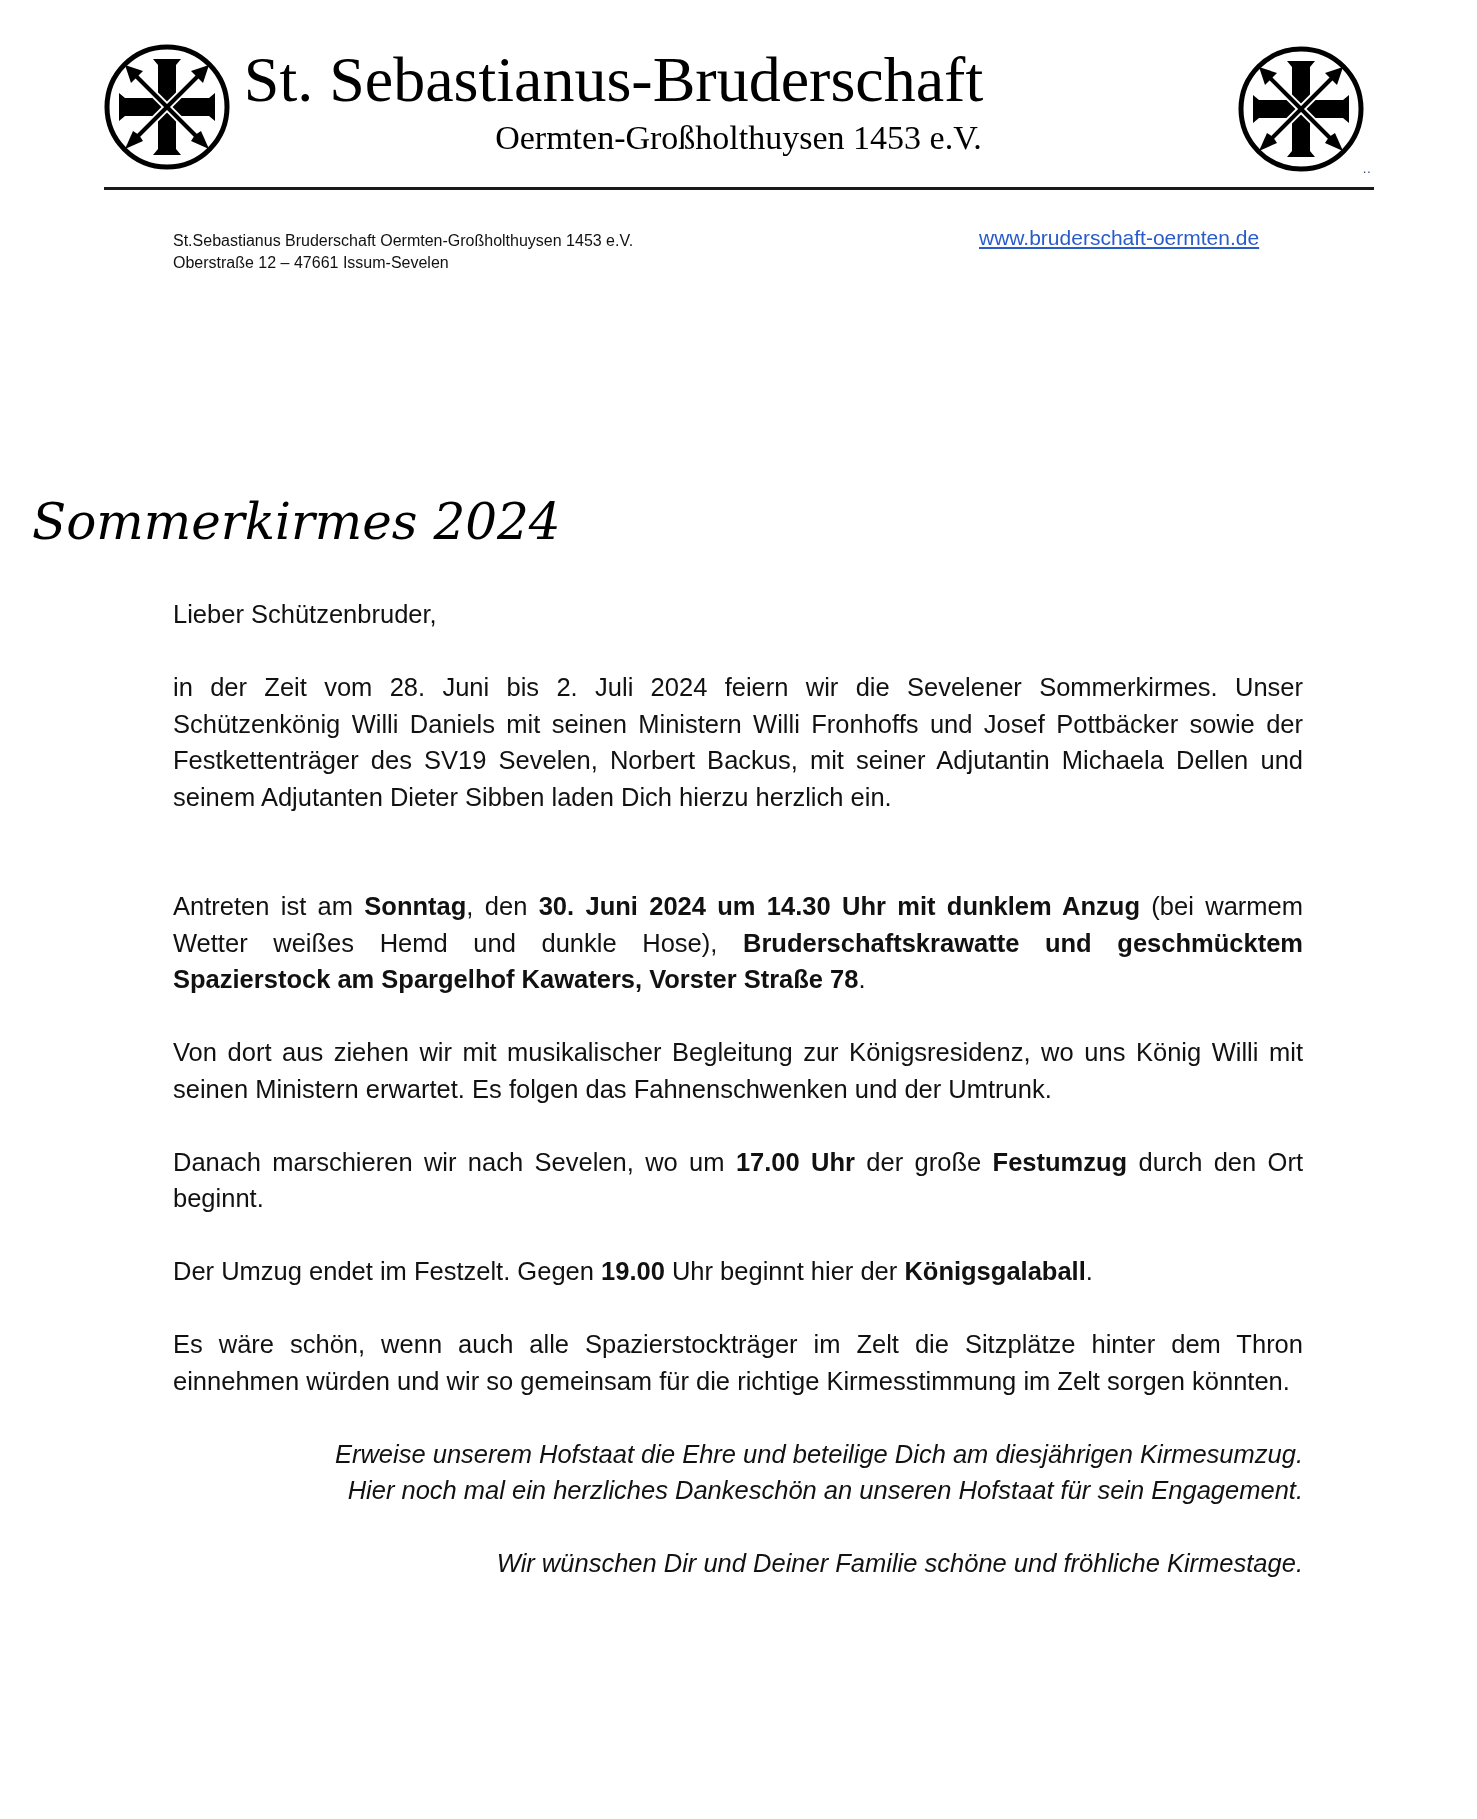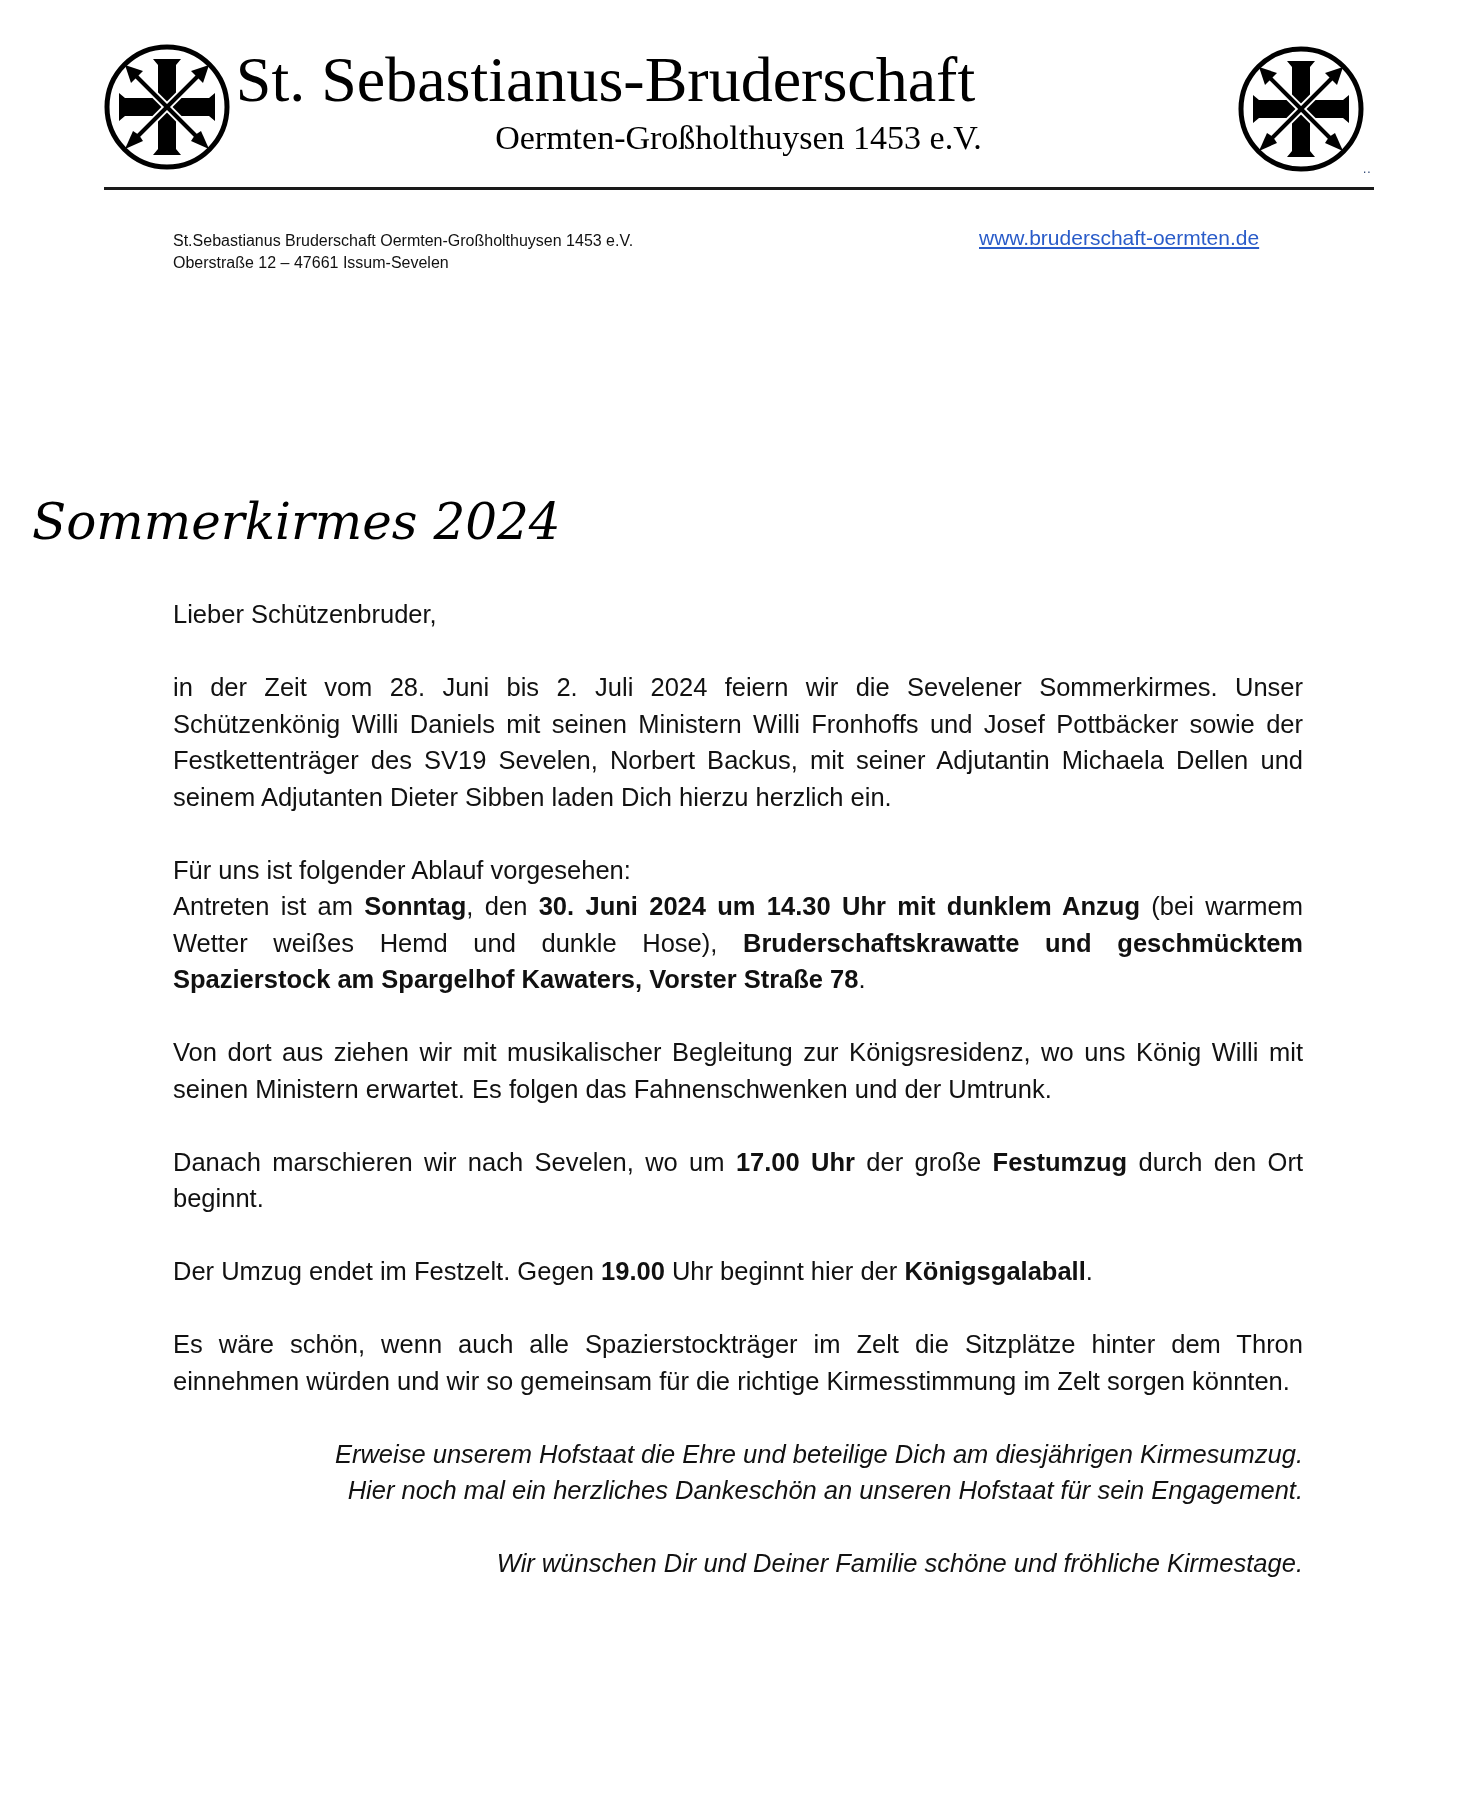--- a/index.html
+++ b/index.html
@@ -3,21 +3,21 @@
 <meta charset="utf-8">
 <style>
   html, body { margin: 0; padding: 0; background: #ffffff; }
   body { width: 1477px; height: 1819px; position: relative; overflow: hidden; color: #000; }
   .logo { position: absolute; width: 128px; height: 128px; }
   .logo svg { width: 100%; height: 100%; display: block; }
   #logo-left { left: 103px; top: 43px; }
   #logo-right { left: 1237px; top: 45px; }
   .dots { position: absolute; left: 1363px; top: 162px; font-family: "Liberation Sans", sans-serif; font-size: 12px; color: #1f3a6b; letter-spacing: 1px; }
   .org-title { position: absolute; left: 0; width: 1211px; top: 44px; text-align: center;
-    font-family: "Liberation Serif", serif; font-size: 64px; line-height: 72px; }
+    font-family: "Liberation Serif", serif; font-size: 64px; line-height: 72px; padding-left: 8px; }
   .org-sub { position: absolute; left: 0; width: 1477px; top: 118px; text-align: center;
     font-family: "Liberation Serif", serif; font-size: 34px; line-height: 40px; }
   .rule { position: absolute; left: 104px; top: 187px; width: 1270px; height: 3px; background: #1a1a1a; }
   .addr { position: absolute; left: 173px; top: 230px; font-family: "Liberation Sans", sans-serif; font-size: 16px; line-height: 22px; color: #111; }
   .web { position: absolute; left: 966px; top: 226px; font-family: "Liberation Sans", sans-serif; font-size: 21px; color: #2a5cc9; text-decoration: underline; margin-left: 13px; }
   .doc-title { position: absolute; left: 0; width: 1477px; top: 492px; text-align: left;
     font-family: "DejaVu Serif", serif; font-style: italic; font-size: 50px; line-height: 60px; margin-left: 32px; }
   .body { position: absolute; left: 173px; width: 1130px; top: 596px;
     font-family: "Liberation Sans", sans-serif; font-size: 25.5px; line-height: 36.5px; color: #111; }
   .body p { margin: 0 0 36.5px 0; text-align: justify; }
@@ -78,21 +78,21 @@
   <div>Oberstraße 12 – 47661 Issum-Sevelen</div>
 </div>
 <a class="web">www.bruderschaft-oermten.de</a>
 
 <div class="doc-title">Sommerkirmes 2024</div>
 
 <div class="body">
   <p style="text-align:left">Lieber Schützenbruder,</p>
   <p>in der Zeit vom 28. Juni bis 2. Juli 2024 feiern wir die Sevelener Sommerkirmes. Unser Schützenkönig Willi Daniels mit seinen Ministern Willi Fronhoffs und Josef Pottbäcker sowie der Festkettenträger des SV19 Sevelen, Norbert Backus, mit seiner Adjutantin Michaela Dellen und seinem Adjutanten Dieter Sibben laden Dich hierzu herzlich ein.</p>
   <p>
-    <span>Für uns ist folgender Ablauf vorgesehen:</span><br>
+    <br>
     <span>Antreten ist am </span><b>Sonntag</b><span>, den </span><b>30. Juni 2024 um 14.30 Uhr mit dunklem Anzug</b><span> (bei warmem Wetter weißes Hemd und dunkle Hose), </span><b>Bruderschaftskrawatte und geschmücktem Spazierstock am Spargelhof Kawaters, Vorster Straße 78</b><span>.</span>
   </p>
   <p>Von dort aus ziehen wir mit musikalischer Begleitung zur Königsresidenz, wo uns König Willi mit seinen Ministern erwartet. Es folgen das Fahnenschwenken und der Umtrunk.</p>
   <p>
     <span>Danach marschieren wir nach Sevelen, wo um </span><b>17.00 Uhr</b><span> der große </span><b>Festumzug</b><span> durch den Ort beginnt.</span>
   </p>
   <p style="text-align:left">
     <span>Der Umzug endet im Festzelt. Gegen </span><b>19.00</b><span> Uhr beginnt hier der </span><b>Königsgalaball</b><span>.</span>
   </p>
   <p>Es wäre schön, wenn auch alle Spazierstockträger im Zelt die Sitzplätze hinter dem Thron einnehmen würden und wir so gemeinsam für die richtige Kirmesstimmung im Zelt sorgen könnten.</p>

